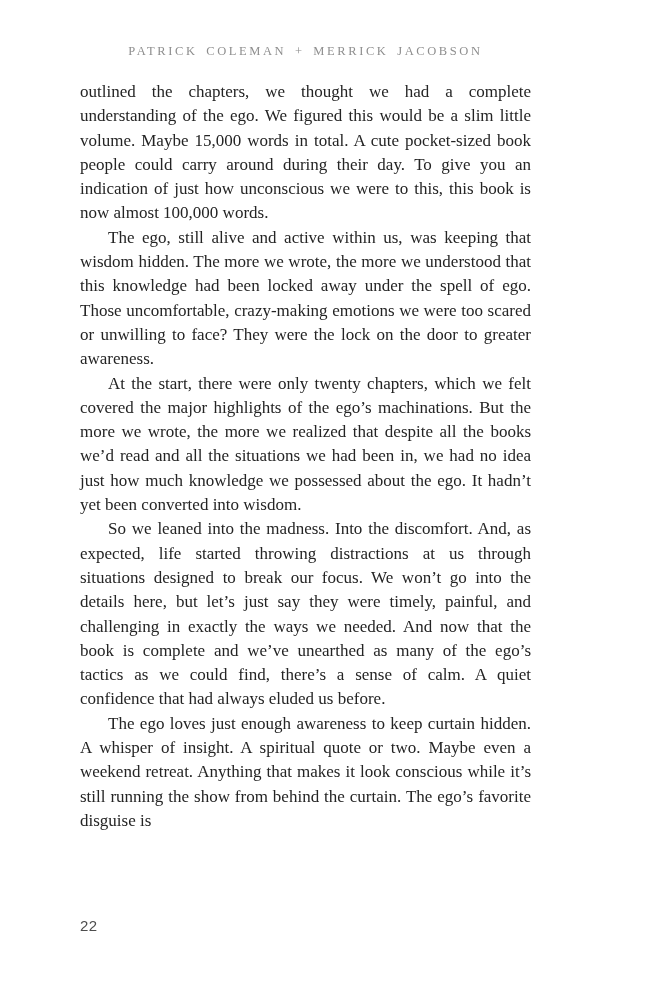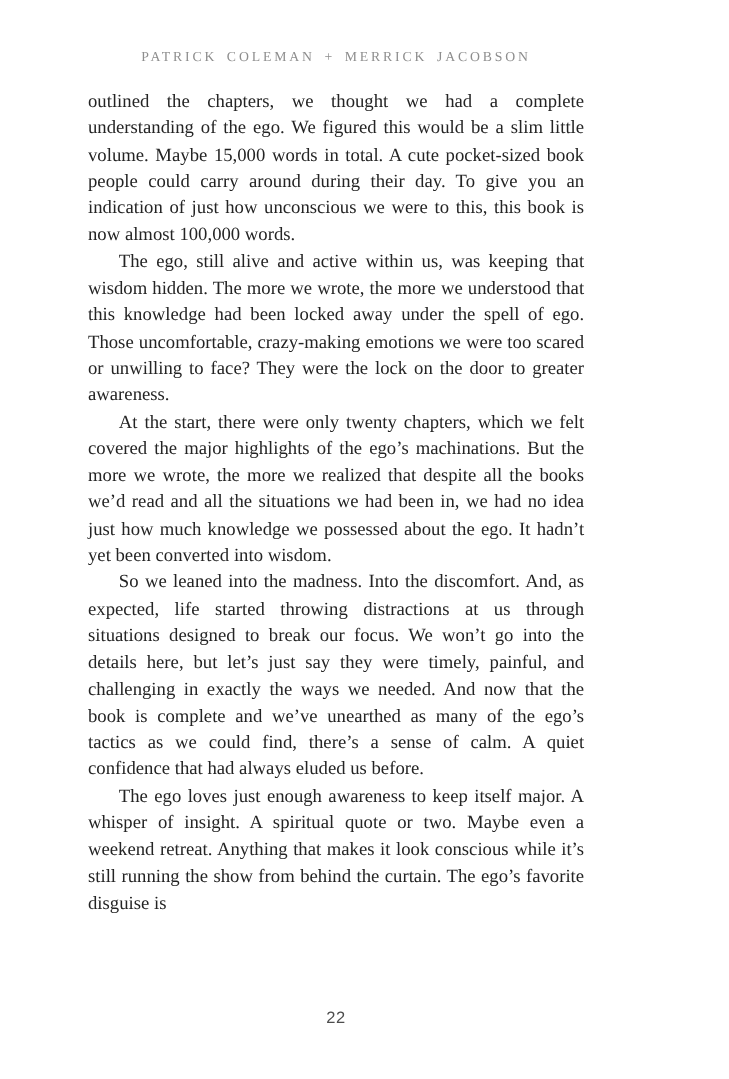--- a/index.html
+++ b/index.html
@@ -43,37 +43,36 @@
     text-indent: 28px;
   }
   .para.no-indent {
     text-indent: 0;
   }
   .folio {
     position: absolute;
     top: 917px;
     left: 80px;
     width: 451px;
-    text-align: center;
     font-size: 15px;
     color: #4d4d4d;
     font-family: "Liberation Sans", sans-serif;
     letter-spacing: 0.5px;
   }
 </style>
 </head>
 <body>
 
 <div class="page">
 
   <div class="running-header">PATRICK COLEMAN + MERRICK JACOBSON</div>
 
   <div class="body-text">
     <p class="para no-indent">outlined the chapters, we thought we had a complete understanding of the ego. We figured this would be a slim little volume. Maybe 15,000 words in total. A cute pocket-sized book people could carry around during their day. To give you an indication of just how unconscious we were to this, this book is now almost 100,000 words.</p>
     <p class="para">The ego, still alive and active within us, was keeping that wisdom hidden. The more we wrote, the more we understood that this knowledge had been locked away under the spell of ego. Those uncomfortable, crazy-making emotions we were too scared or unwilling to face? They were the lock on the door to greater awareness.</p>
     <p class="para">At the start, there were only twenty chapters, which we felt covered the major highlights of the ego’s machinations. But the more we wrote, the more we realized that despite all the books we’d read and all the situations we had been in, we had no idea just how much knowledge we possessed about the ego. It hadn’t yet been converted into wisdom.</p>
     <p class="para">So we leaned into the madness. Into the discomfort. And, as expected, life started throwing distractions at us through situations designed to break our focus. We won’t go into the details here, but let’s just say they were timely, painful, and challenging in exactly the ways we needed. And now that the book is complete and we’ve unearthed as many of the ego’s tactics as we could find, there’s a sense of calm. A quiet confidence that had always eluded us before.</p>
-    <p class="para">The ego loves just enough awareness to keep itself major. A whisper of insight. A spiritual quote or two. Maybe even a weekend retreat. Anything that makes it look conscious while it’s still running the show from behind the curtain. The ego’s favorite disguise is</p>
+    <p class="para">The ego loves just enough awareness to keep curtain hidden. A whisper of insight. A spiritual quote or two. Maybe even a weekend retreat. Anything that makes it look conscious while it’s still running the show from behind the curtain. The ego’s favorite disguise is</p>
   </div>
 
   <div class="folio">22</div>
 
 </div>
 
 </body></html>

